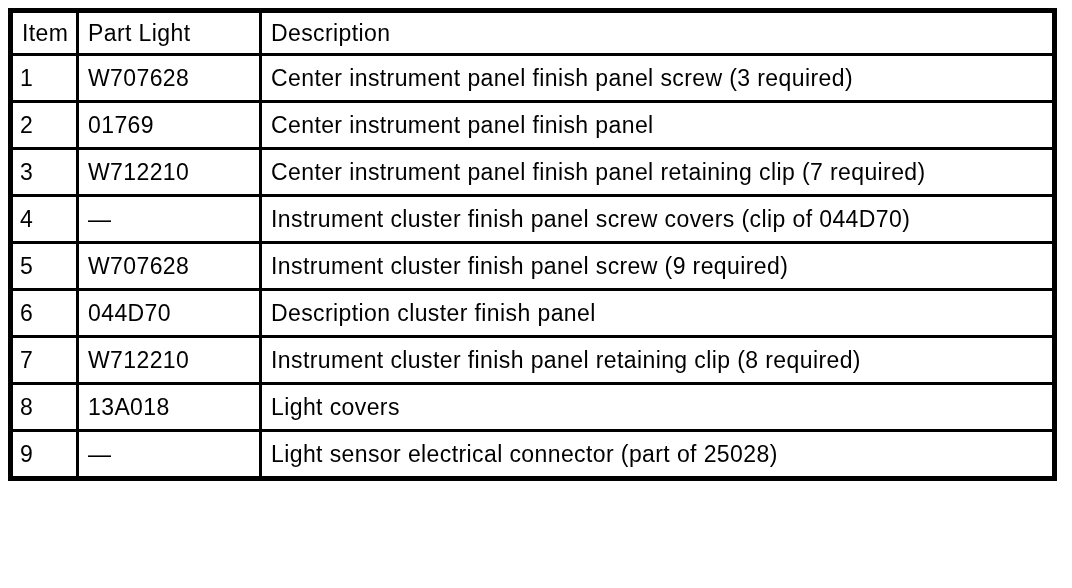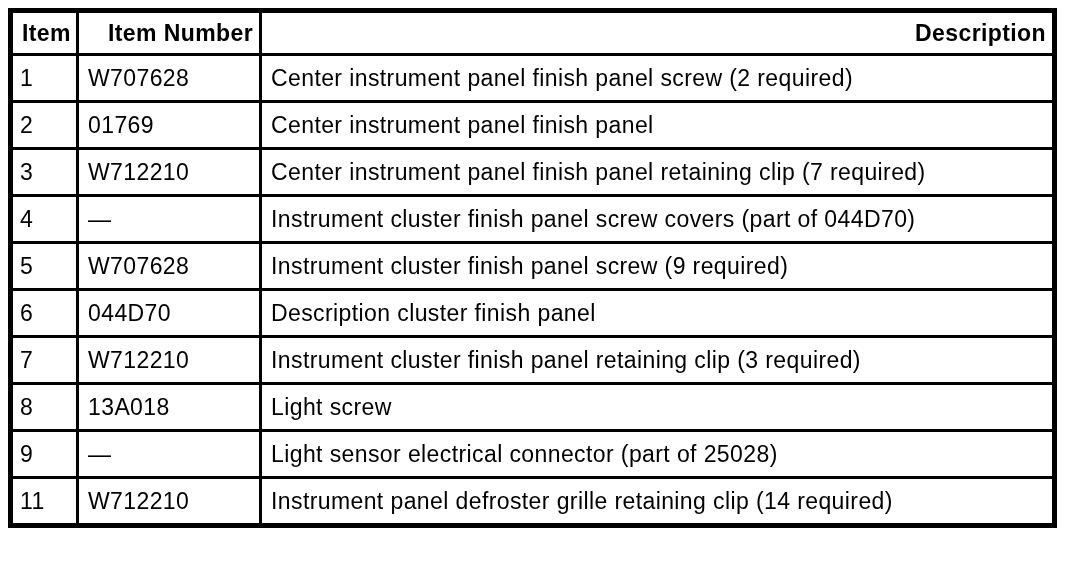--- a/index.html
+++ b/index.html
@@ -23,23 +23,22 @@
     border: 3px solid #000000;
     text-align: left;
     vertical-align: middle;
     padding: 0 6px 0 9px;
     white-space: nowrap;
     overflow: hidden;
     letter-spacing: 0.4px;
   }
   th {
     font-size: 23px;
-    font-weight: bold;
+    font-weight: normal;
     height: 40px;
-    text-align: right;
   }
   td {
     font-size: 23px;
     font-weight: normal;
     height: 44px;
   }
   .col-item   { width: 67px;  }
   .col-part-number { width: 183px; }
   td.col-item { padding-left: 7px; }
 </style>
@@ -48,69 +47,64 @@
 
 <table class="parts-table">
   <colgroup>
     <col class="col-item">
     <col class="col-part-number">
     <col class="col-description">
   </colgroup>
   <thead>
     <tr>
       <th class="col-item">Item</th>
-      <th class="col-part-number">Item Number</th>
+      <th class="col-part-number">Part Light</th>
       <th class="col-description">Description</th>
     </tr>
   </thead>
   <tbody>
       <tr>
         <td class="col-item">1</td>
         <td class="col-part-number">W707628</td>
-        <td class="col-description">Center instrument panel finish panel screw (2 required)</td>
+        <td class="col-description">Center instrument panel finish panel screw (3 required)</td>
       </tr>
       <tr>
         <td class="col-item">2</td>
         <td class="col-part-number">01769</td>
         <td class="col-description">Center instrument panel finish panel</td>
       </tr>
       <tr>
         <td class="col-item">3</td>
         <td class="col-part-number">W712210</td>
         <td class="col-description">Center instrument panel finish panel retaining clip (7 required)</td>
       </tr>
       <tr>
         <td class="col-item">4</td>
         <td class="col-part-number">—</td>
-        <td class="col-description">Instrument cluster finish panel screw covers (part of 044D70)</td>
+        <td class="col-description">Instrument cluster finish panel screw covers (clip of 044D70)</td>
       </tr>
       <tr>
         <td class="col-item">5</td>
         <td class="col-part-number">W707628</td>
         <td class="col-description">Instrument cluster finish panel screw (9 required)</td>
       </tr>
       <tr>
         <td class="col-item">6</td>
         <td class="col-part-number">044D70</td>
         <td class="col-description">Description cluster finish panel</td>
       </tr>
       <tr>
         <td class="col-item">7</td>
         <td class="col-part-number">W712210</td>
-        <td class="col-description">Instrument cluster finish panel retaining clip (3 required)</td>
+        <td class="col-description">Instrument cluster finish panel retaining clip (8 required)</td>
       </tr>
       <tr>
         <td class="col-item">8</td>
         <td class="col-part-number">13A018</td>
-        <td class="col-description">Light screw</td>
+        <td class="col-description">Light covers</td>
       </tr>
       <tr>
         <td class="col-item">9</td>
         <td class="col-part-number">—</td>
         <td class="col-description">Light sensor electrical connector (part of 25028)</td>
       </tr>
-      <tr>
-        <td class="col-item">11</td>
-        <td class="col-part-number">W712210</td>
-        <td class="col-description">Instrument panel defroster grille retaining clip (14 required)</td>
-      </tr>
     </tbody>
 </table>
 
 </body></html>

